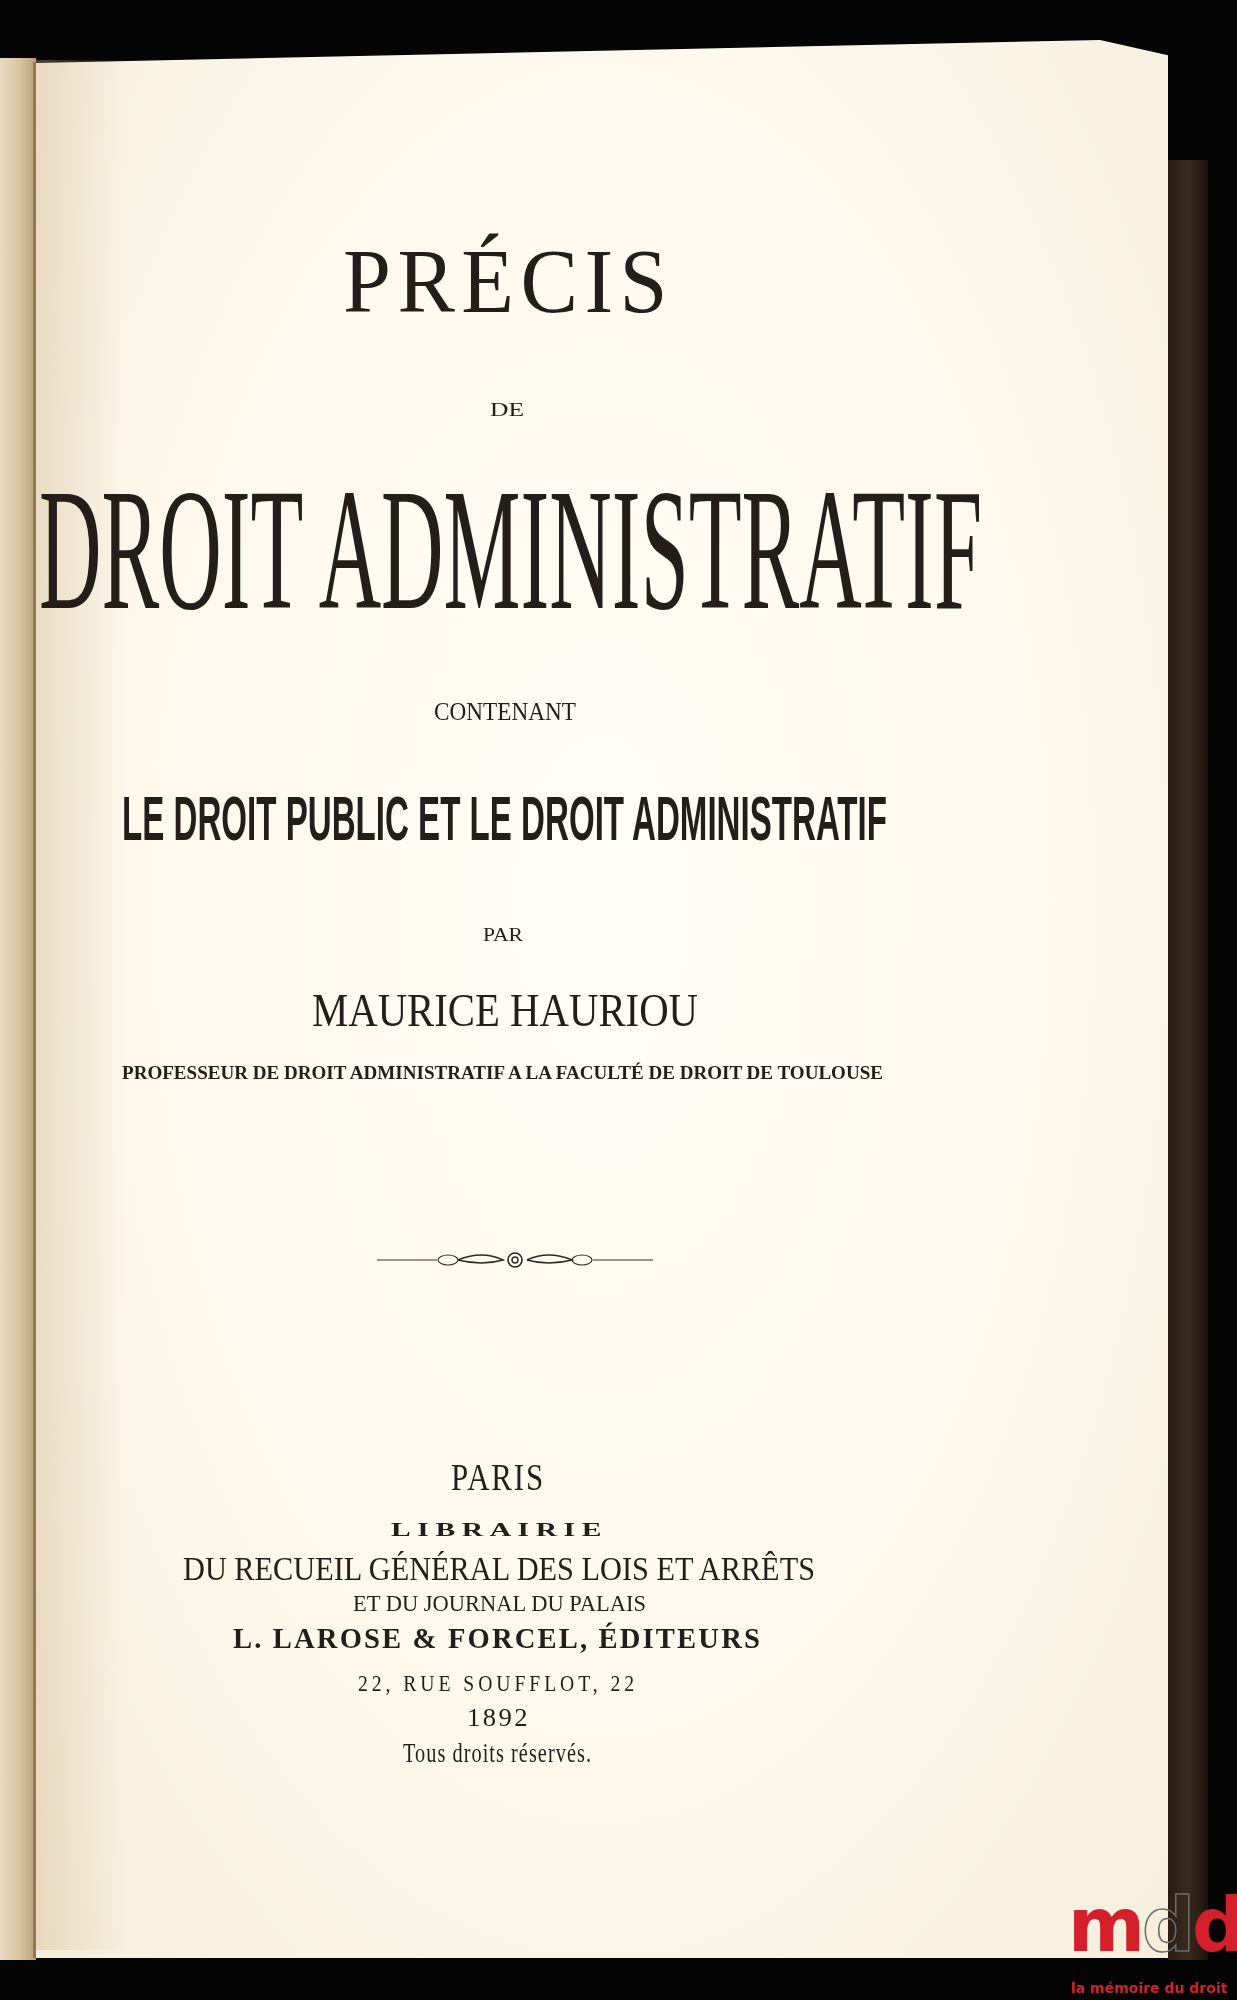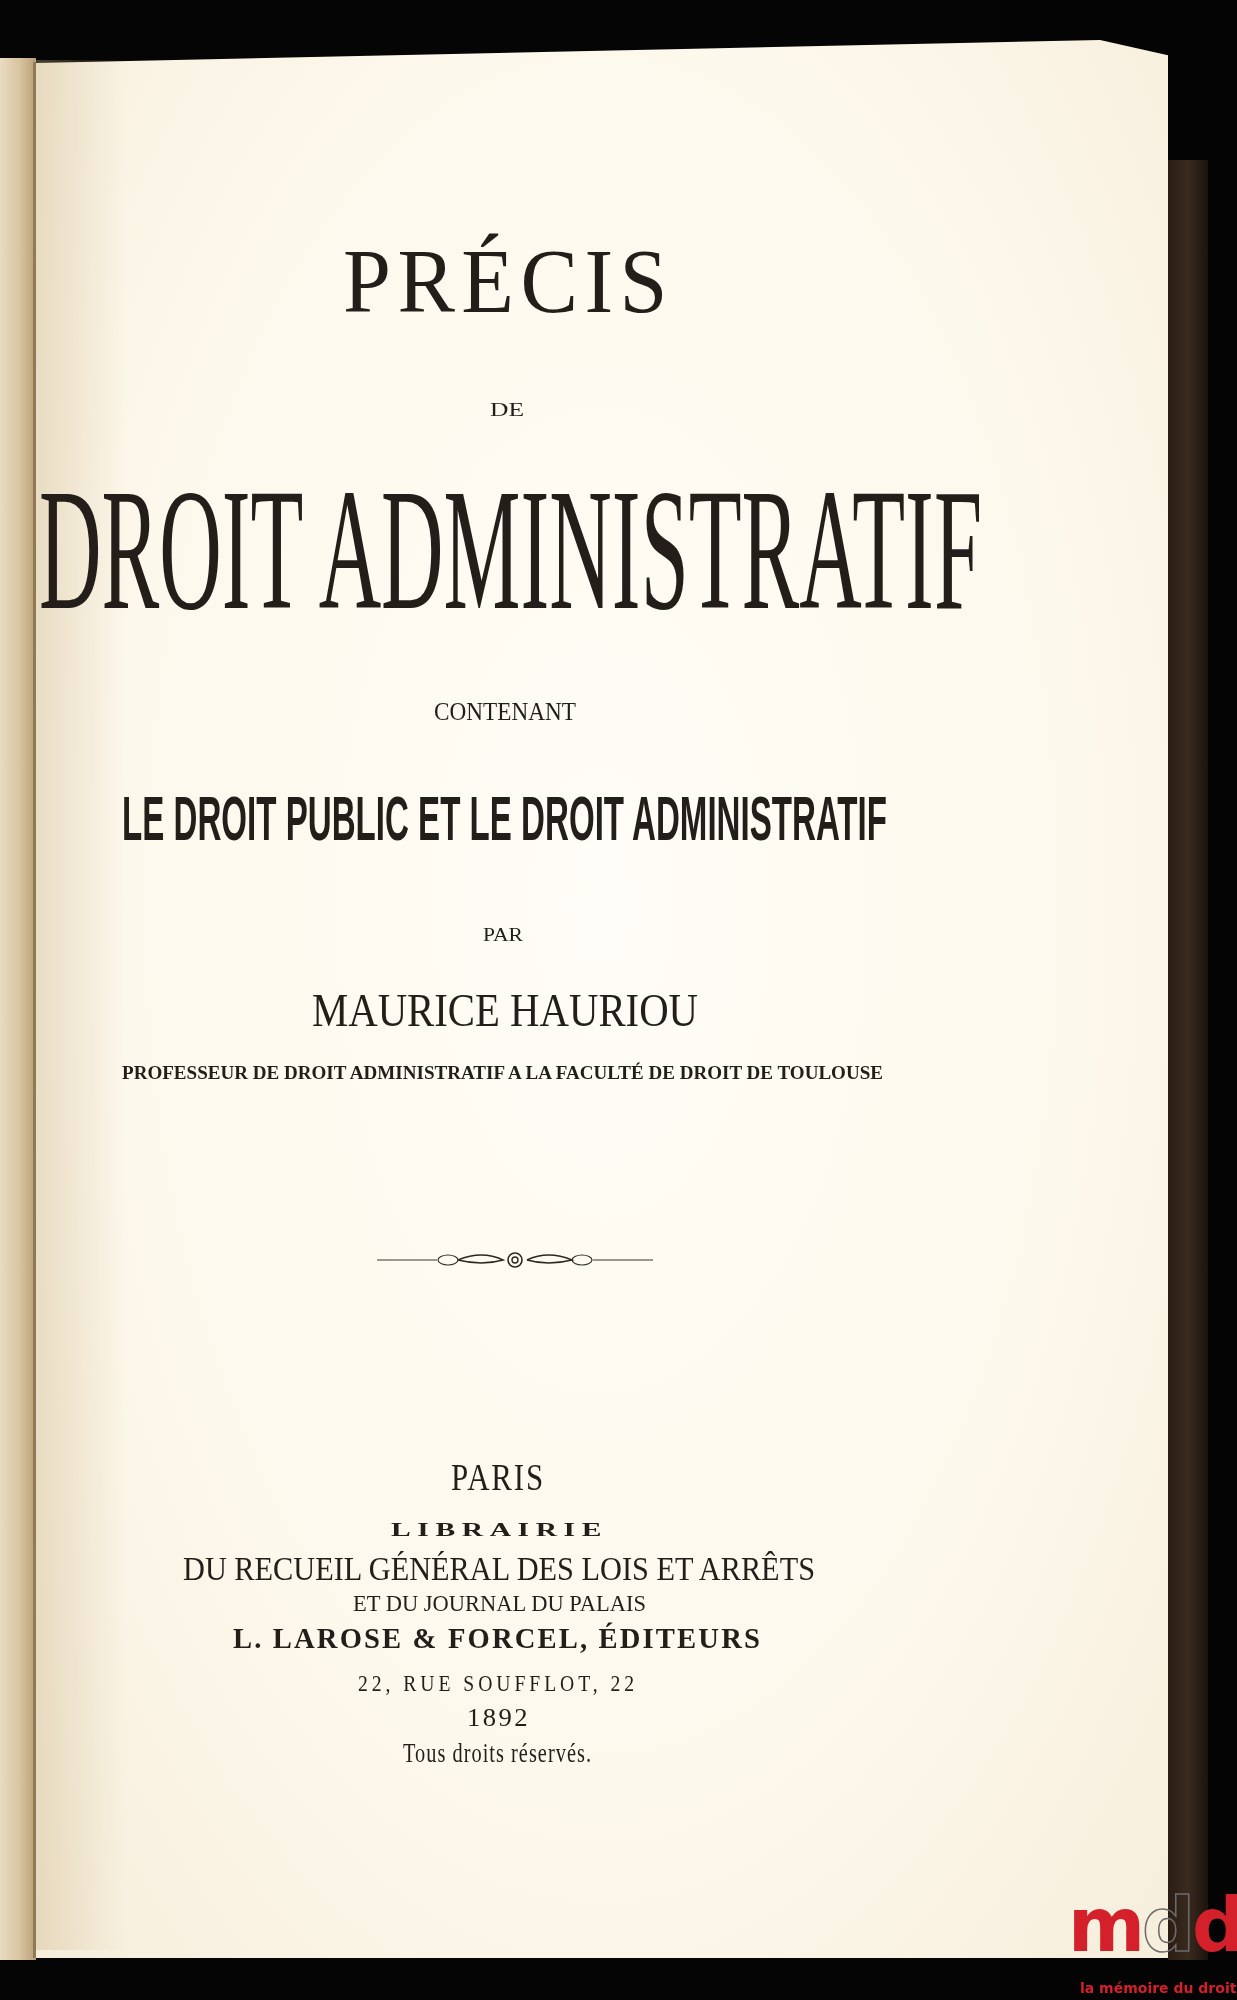--- a/index.html
+++ b/index.html
@@ -45,21 +45,20 @@
     position: absolute; left: 0; top: 0; font-family: "DejaVu Sans", sans-serif;
     font-size: 74px; font-weight: bold; letter-spacing: -3px; line-height: 1;
   }
   .logo-m { color: #d4202b; }
   .logo-d1 { color: transparent; -webkit-text-stroke: 1.5px #6b6b6b; }
   .logo-d2 { color: #d4202b; }
   .logo-tagline {
     position: absolute; left: 3px; top: 92px; color: #d4202b;
     font-family: "DejaVu Sans", sans-serif; font-size: 14px; font-weight: bold;
     white-space: nowrap;
-    margin-left: 9px;
   }
 </style>
 </head>
 <body>
 
 <div class="scan">
   <div class="prev-page"></div>
   <div class="page"></div>
   <div class="page-left-shade"></div>
   <div class="gutter-line"></div>

